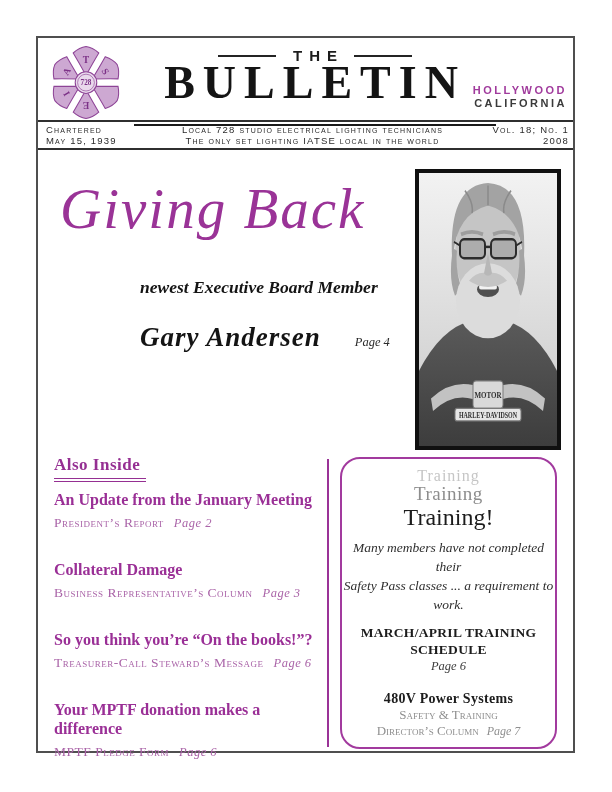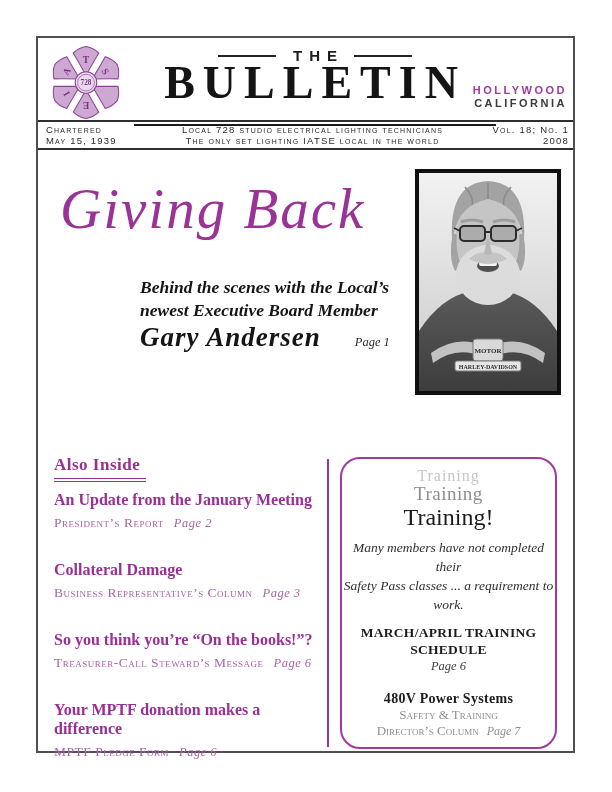--- a/index.html
+++ b/index.html
@@ -36,21 +36,21 @@
   .band-right  { width:106px; padding-right:4px; text-align:right; }
 
   
   .headline { position:absolute; left:22px; top:138px; font-style:italic;
               font-size:57px; letter-spacing:2px; color:#9a3397; }
   .subtitle { position:absolute; left:102px; top:238px; font-weight:bold; font-style:italic;
               font-size:17.5px; line-height:23px; color:#141414; }
   .name-row { position:absolute; left:102px; top:284px; display:flex; align-items:baseline; }
   .gname { font-weight:bold; font-style:italic; font-size:27px; color:#141414; letter-spacing:1px; }
   .gpage { font-style:italic; font-size:12.5px; color:#2a2a2a; margin-left:34px; }
-  .photo { position:absolute; left:377px; top:131px; width:146px; height:226px;
+  .photo { position:absolute; left:377px; top:131px; width:146px; height:281px;
            border:4px solid #101010; background:#ddd; }
   .photo svg { display:block; width:100%; height:100%; }
 
   
   .also { position:absolute; left:16px; top:417px; }
   .also-text { font-weight:bold; font-size:17px; color:#952f92; letter-spacing:0.5px; }
   .also-underline { margin-top:3px; width:92px; height:4px;
                     border-top:1.5px solid #952f92; border-bottom:1.5px solid #952f92; }
   .items { position:absolute; left:16px; top:452px; width:272px; }
   .item  { margin-bottom:29px; }
@@ -135,26 +135,25 @@
       <div>The only set lighting IATSE local in the world</div>
     </div>
     <div class="band-right">
       <div>Vol. 18; No. 1</div>
       <div>2008</div>
     </div>
   </div>
 
   <div class="headline">Giving Back</div>
   <div class="subtitle">
-    <div>Behind the scenes with the Local’s</div>
     <div>newest Executive Board Member</div>
   </div>
   <div class="name-row">
     <span class="gname">Gary Andersen</span>
-    <span class="gpage">Page 1</span>
+    <span class="gpage">Page 4</span>
   </div>
 
   <div class="photo">
     <svg viewBox="0 0 138 218" preserveAspectRatio="none">
       <defs>
         <linearGradient id="bgGrad" x1="0" y1="0" x2="0" y2="1">
           <stop offset="0" stop-color="#f2f2f2"></stop>
             <stop offset="1" stop-color="#c9c9c9"></stop>
         </linearGradient>
         <linearGradient id="shirtGrad" x1="0" y1="0" x2="0" y2="1">

